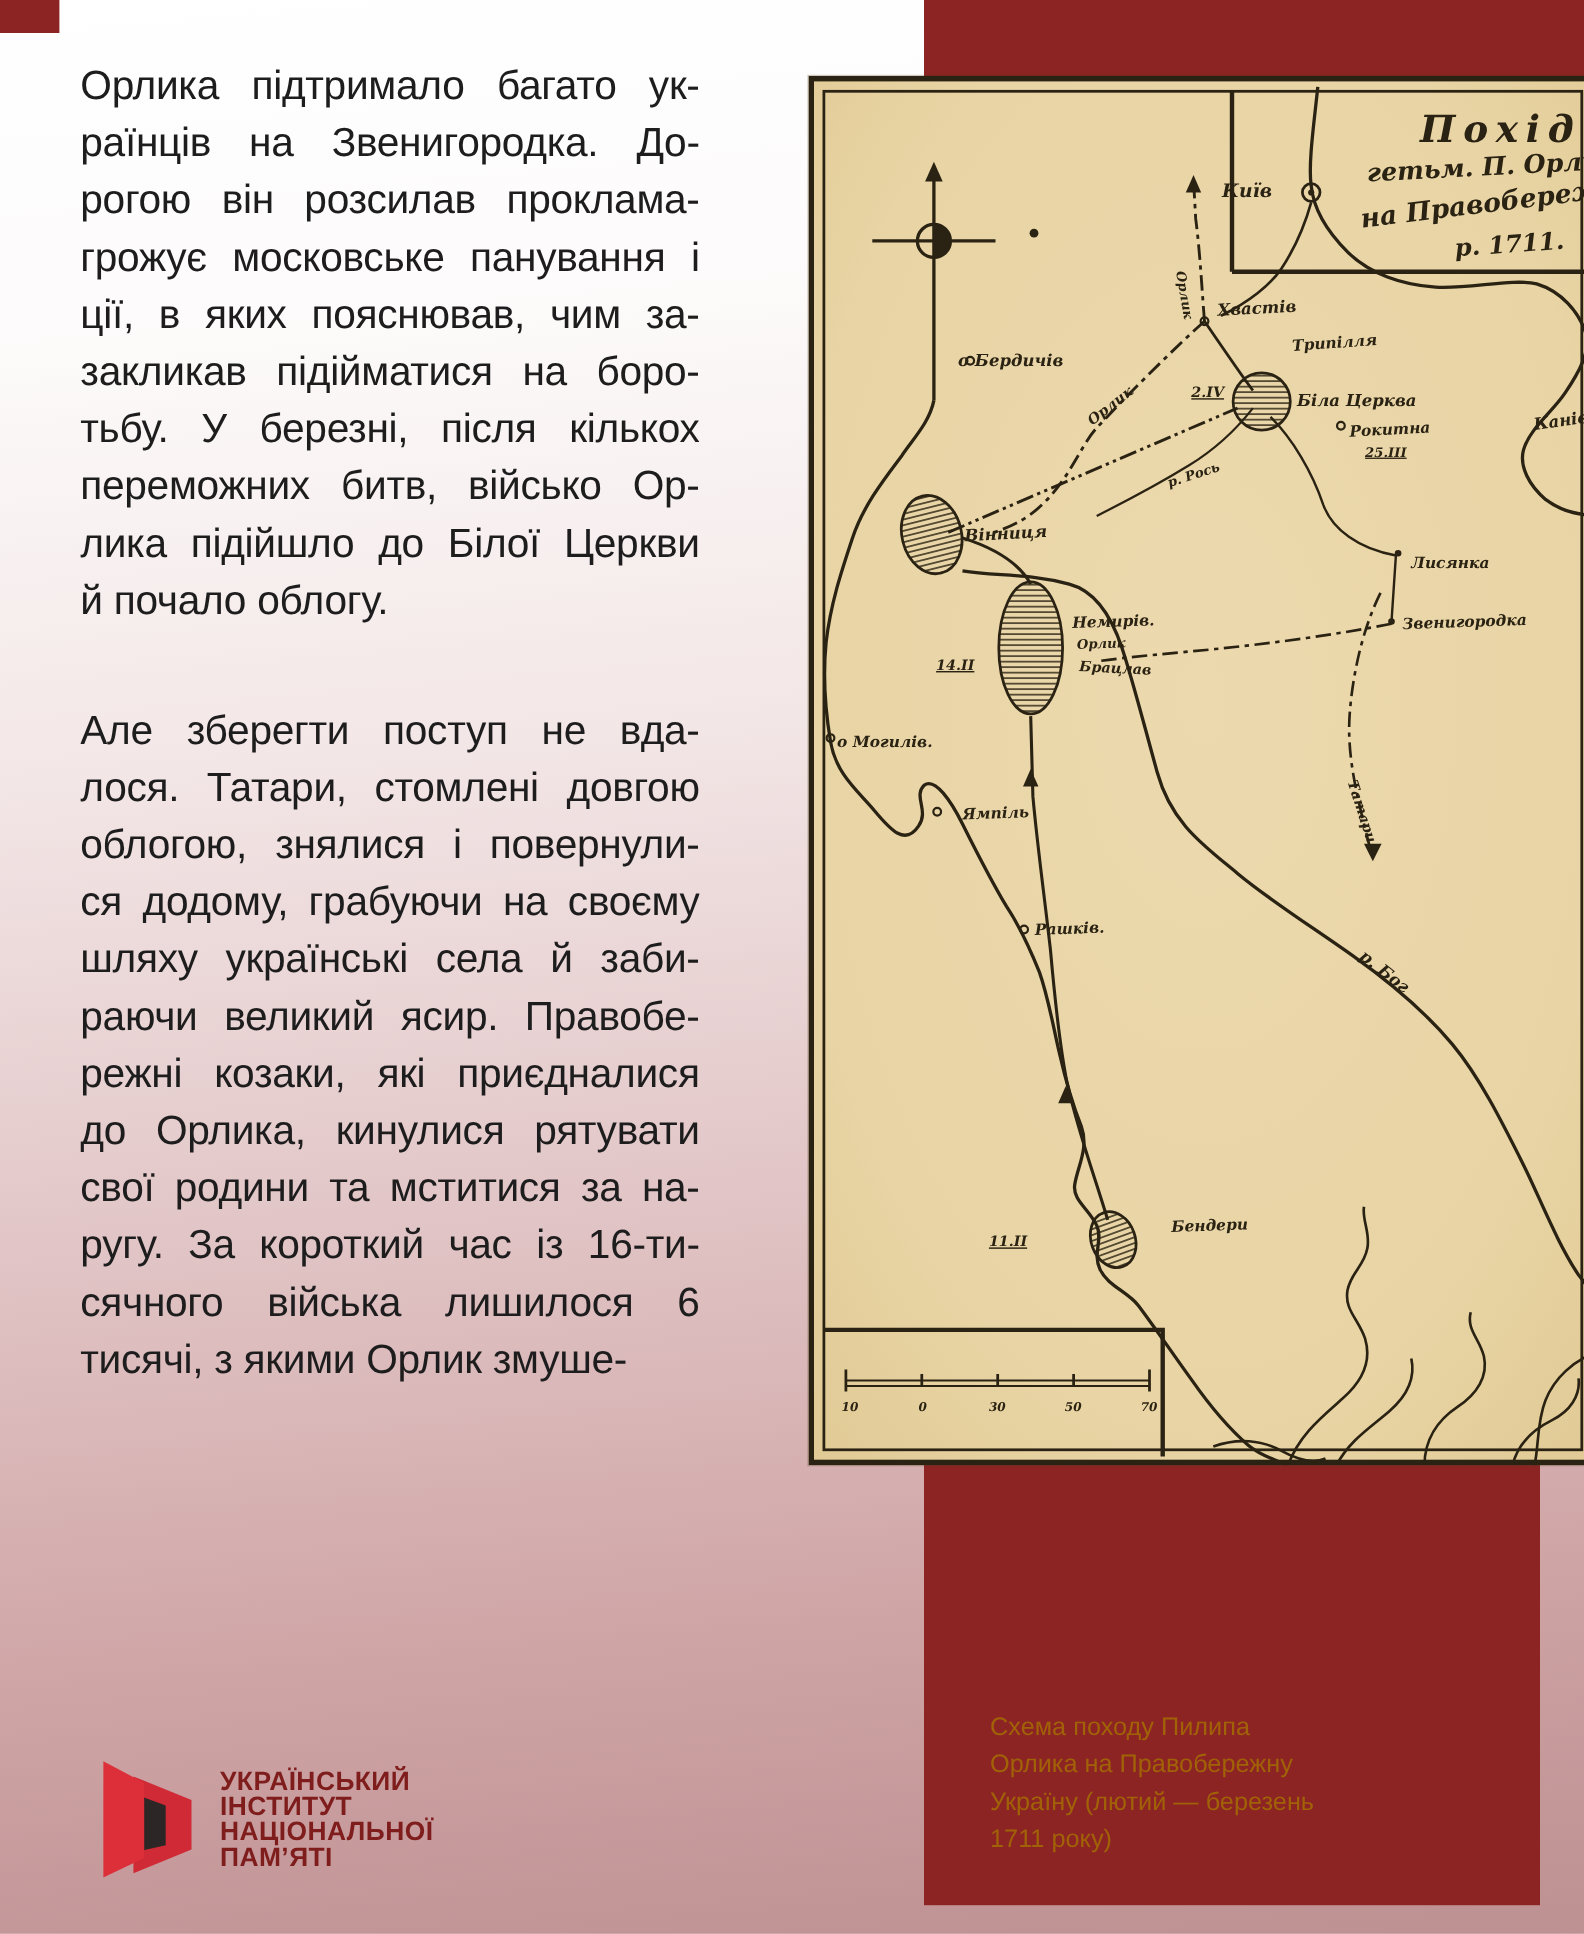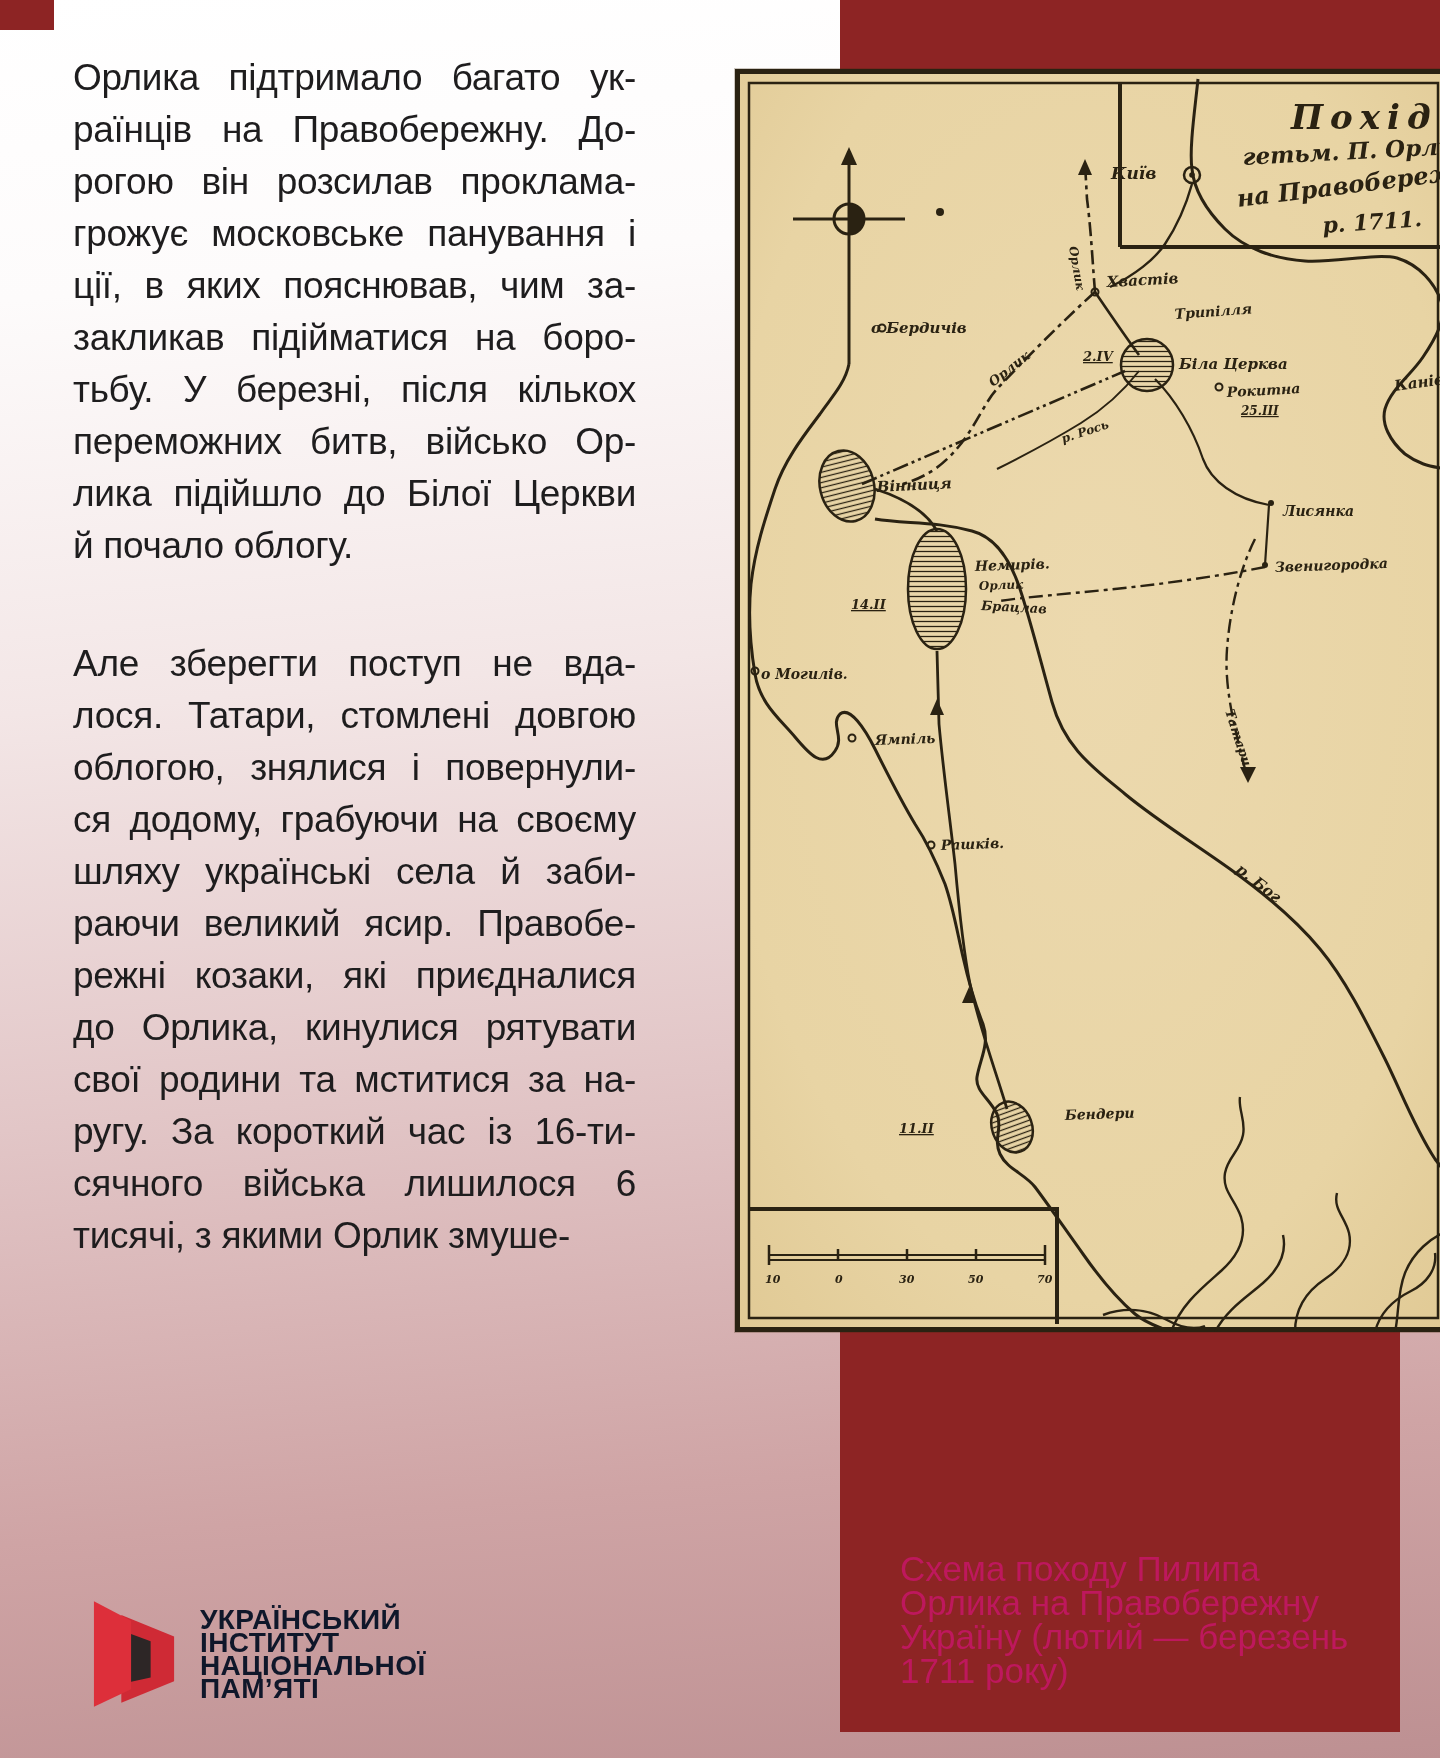--- a/index.html
+++ b/index.html
@@ -17,37 +17,37 @@
   .article .para + .para{margin-top:66px;}
   .article .para > div{text-align:justify;text-align-last:justify;height:52px;overflow:hidden;}
   .article .para > div:last-child{text-align-last:left;}
 
   .map{position:absolute;left:723px;top:57px;width:717px;height:1263px;margin:12px;
        box-shadow:0 0 0 1px rgba(60,40,10,.25);}
   .map svg{display:block;}
   .map-label{font-family:"DejaVu Serif",serif;font-style:italic;font-weight:700;fill:#2a2212;}
   .ink{stroke:#2a2212;fill:none;}
 
-  .caption{position:absolute;left:900px;top:1552px;width:480px;color:#be185d;
-           font-size:35px;line-height:34px;}
+  .caption{position:absolute;left:900px;top:1552px;width:480px;color:#a16207;
+           font-size:23px;line-height:34px;}
 
   .logo{position:absolute;left:92px;top:1598px;display:flex;align-items:center;gap:22px;}
-  .logo-text{color:#0f172a;font-weight:bold;font-size:28px;line-height:23px;letter-spacing:.4px;}
+  .logo-text{color:#7f1d1d;font-weight:bold;font-size:24px;line-height:23px;letter-spacing:.4px;}
 </style>
 </head>
 <body>
 
 <div class="corner-red"></div>
 <div class="red-band-top"></div>
 <div class="red-block-bottom"></div>
 
 <div class="article">
   <div class="para">
       <div>Орлика підтримало багато ук-</div>
-      <div>раїнців на Правобережну. До-</div>
+      <div>раїнців на Звенигородка. До-</div>
       <div>рогою він розсилав проклама-</div>
       <div>грожує московське панування і</div>
       <div>ції, в яких пояснював, чим за-</div>
       <div>закликав підійматися на боро-</div>
       <div>тьбу. У березні, після кількох</div>
       <div>переможних битв, військо Ор-</div>
       <div>лика підійшло до Білої Церкви</div>
       <div>й почало облогу.</div>
     </div>
   <div class="para">

